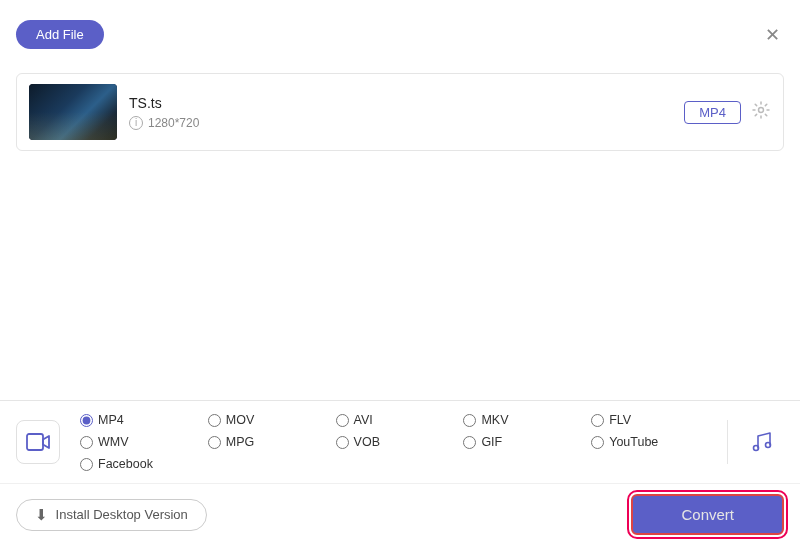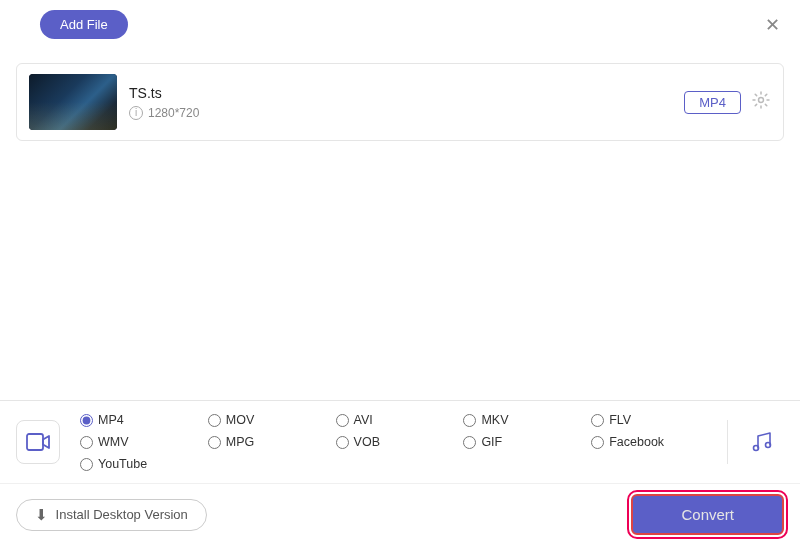--- a/index.html
+++ b/index.html
@@ -12,22 +12,21 @@
       color: #333;
       overflow: hidden;
       position: relative;
     }
 
     
     .top-bar {
       display: flex;
       align-items: center;
       justify-content: space-between;
-      padding: 10px 16px 8px 16px;
-      margin-left: 24px;
+      padding: 20px 16px 8px 16px;
     }
     .add-file-btn {
       background: #5b5fc7;
       color: #fff;
       border: none;
       border-radius: 20px;
       padding: 7px 20px;
       font-size: 13px;
       cursor: pointer;
       font-weight: 500;
@@ -312,26 +311,26 @@
       </div>
       <div class="format-option">
         <input type="radio" name="format" id="fmt-vob" style="">
         <label for="fmt-vob">VOB</label>
       </div>
       <div class="format-option">
         <input type="radio" name="format" id="fmt-gif" style="">
         <label for="fmt-gif">GIF</label>
       </div>
       <div class="format-option">
+        <input type="radio" name="format" id="fmt-youtube" style="">
+        <label for="fmt-youtube">YouTube</label>
+      </div>
+      <div class="format-option">
         <input type="radio" name="format" id="fmt-facebook" style="">
         <label for="fmt-facebook">Facebook</label>
-      </div>
-      <div class="format-option">
-        <input type="radio" name="format" id="fmt-youtube" style="">
-        <label for="fmt-youtube">YouTube</label>
       </div>
     </div>
 
     <div class="divider-vertical"></div>
 
     <div class="audio-icon-box">
       <svg width="28" height="28" viewBox="0 0 28 28" fill="none" xmlns="http://www.w3.org/2000/svg">
         <path d="M10 20V8l12-3v12" stroke="#5b5fc7" stroke-width="1.6" stroke-linecap="round" stroke-linejoin="round"></path>
         <circle cx="8" cy="20" r="2.5" stroke="#5b5fc7" stroke-width="1.6"></circle>
         <circle cx="20" cy="17" r="2.5" stroke="#5b5fc7" stroke-width="1.6"></circle>

